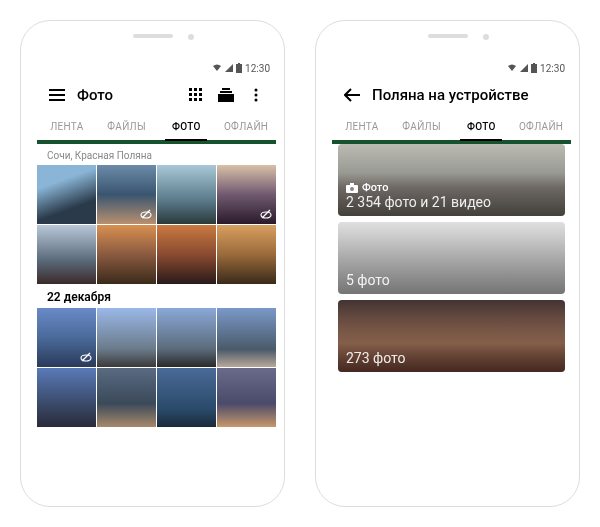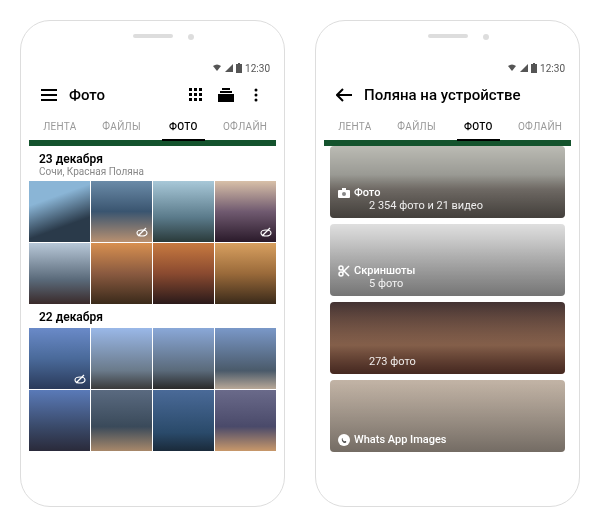--- a/index.html
+++ b/index.html
@@ -1,26 +1,26 @@
 <!DOCTYPE html>
 <html><head>
 <meta charset="utf-8">
 <style>
 * { margin: 0; padding: 0; box-sizing: border-box; }
 body { font-family: -apple-system, BlinkMacSystemFont, 'Segoe UI', Roboto, Arial, sans-serif; background: #fff; display: flex; gap: 30px; padding: 20px; justify-content: center; }
-.phone { width: 270px; height: 487px; border: 1px solid #ddd; border-radius: 30px; padding: 38px 8px 38px 8px; position: relative; }
+.phone { width: 270px; height: 487px; border: 1px solid #ddd; border-radius: 30px; padding: 38px 8px 38px 16px; position: relative; }
 .phone::before { content: ''; position: absolute; top: 13px; left: 50%; transform: translateX(-50%); width: 40px; height: 4px; background: #ddd; border-radius: 2px; }
 .phone::after { content: ''; position: absolute; top: 13px; left: calc(50% + 35px); width: 6px; height: 6px; background: #ddd; border-radius: 50%; }
 .screen { width: 100%; height: 100%; overflow: hidden; background: #fff; display: flex; flex-direction: column; border-radius: 2px; }
 .status-bar { height: 18px; display: flex; justify-content: flex-end; align-items: center; gap: 2px; padding: 0 6px; font-size: 10px; color: #555; }
 .status-icons { display: flex; gap: 3px; align-items: center; }
 .header { display: flex; align-items: center; padding: 8px 10px; gap: 10px; }
 .header-title { font-weight: 500; font-size: 15px; flex: 1; }
 .header-icon { width: 20px; height: 20px; display: flex; align-items: center; justify-content: center; }
-.tabs { display: flex; border-bottom: 6px solid #14532d; }
+.tabs { display: flex; border-bottom: 4px solid #14532d; }
 .tab { flex: 1; text-align: center; padding: 8px 0; font-size: 10px; color: #999; letter-spacing: 0.3px; position: relative; }
 .tab.active { color: #000; font-weight: 500; }
 .tab.active::after { content: ''; position: absolute; bottom: -1px; left: 15%; right: 15%; height: 2px; background: #000; }
 .content { flex: 1; overflow: hidden; }
 
 .date-section { padding: 6px 10px 4px; }
 .date-title { font-weight: 600; font-size: 12px; }
 .date-sub { font-size: 10px; color: #888; }
 .photo-grid { display: grid; grid-template-columns: repeat(4, 1fr); gap: 1px; }
 .thumb { aspect-ratio: 1; background-size: cover; background-position: center; position: relative; }
@@ -39,21 +39,21 @@
 .t12 { background: linear-gradient(180deg, #7a98c8, #4a5a6a 70%, #b8a898); }
 .t13 { background: linear-gradient(180deg, #5a7ab8, #3a4a6a 60%, #2a2a3a); }
 .t14 { background: linear-gradient(180deg, #5a6a80, #3a4a5a 60%, #a8886a); }
 .t15 { background: linear-gradient(180deg, #4a6a98, #2a4a6a 70%, #1a2a3a); }
 .t16 { background: linear-gradient(180deg, #6a6a8a, #4a4a6a 60%, #c8986a); }
 
 .album-list { padding: 0 6px; }
 .album-card { height: 72px; border-radius: 4px; margin-bottom: 6px; position: relative; overflow: hidden; background-size: cover; background-position: center; }
 .album-overlay { position: absolute; inset: 0; background: linear-gradient(180deg, rgba(0,0,0,0.1), rgba(0,0,0,0.5)); display: flex; flex-direction: column; justify-content: flex-end; padding: 6px 8px; color: #fff; }
 .album-name { font-size: 11px; font-weight: 500; display: flex; align-items: center; gap: 4px; }
-.album-count { font-size: 11px; opacity: 0.9; margin-left: 31px; }
+.album-count { font-size: 14px; opacity: 0.9; }
 .a1 { background: linear-gradient(180deg, #d0d0c8 40%, #a8a098 60%, #888078); }
 .a2 { background: linear-gradient(180deg, #f8f8f8 20%, #eaeaea); }
 .a3 { background: linear-gradient(180deg, #4a3838, #c89070 60%, #8a5040); }
 .a4 { background: linear-gradient(180deg, #d8c8b8, #e8d8c8); }
 </style>
 </head>
 <body>
 
 <div class="phone">
   <div class="screen">
@@ -108,21 +108,20 @@
       </div>
     </div>
     <div class="tabs">
       <div class="tab">ЛЕНТА</div>
       <div class="tab">ФАЙЛЫ</div>
       <div class="tab active">ФОТО</div>
       <div class="tab">ОФЛАЙН</div>
     </div>
     <div class="content">
       <div class="date-section">
-        <div class="date-title">23 декабря</div>
         <div class="date-sub">Сочи, Красная Поляна</div>
       </div>
       <div class="photo-grid">
         <div class="thumb t1"></div>
         <div class="thumb t2">
           <svg class="cloud" width="14" height="14" viewBox="0 0 14 14">
               <ellipse cx="7" cy="8" rx="5" ry="3" fill="none" stroke="#fff" stroke-width="1.2"></ellipse>
               <path d="M3 11 L11 3" stroke="#fff" stroke-width="1.2"></path>
             </svg>
         </div>
@@ -202,43 +201,24 @@
                   <rect x="4" y="0" width="4" height="3" fill="#fff"></rect>
                   <circle cx="6" cy="6" r="2" fill="#888"></circle>
                 </svg>
               <span>Фото</span>
             </div>
             <div class="album-count">2 354 фото и 21 видео</div>
           </div>
         </div>
         <div class="album-card a2">
           <div class="album-overlay">
-            <div class="album-name">
-              <svg width="12" height="12" viewBox="0 0 12 12">
-                  <circle cx="3" cy="3" r="2" fill="none" stroke="#fff" stroke-width="1.5"></circle>
-                  <circle cx="3" cy="9" r="2" fill="none" stroke="#fff" stroke-width="1.5"></circle>
-                  <path d="M4.5 4.5 L11 11 M4.5 7.5 L11 1" stroke="#fff" stroke-width="1.5"></path>
-                </svg>
-              <span>Скриншоты</span>
-            </div>
             <div class="album-count">5 фото</div>
           </div>
         </div>
         <div class="album-card a3">
           <div class="album-overlay">
             <div class="album-count">273 фото</div>
           </div>
         </div>
-        <div class="album-card a4">
-          <div class="album-overlay">
-            <div class="album-name">
-              <svg width="12" height="12" viewBox="0 0 12 12">
-                  <circle cx="6" cy="6" r="6" fill="#fff"></circle>
-                  <path d="M4 4 Q3 7 6 9 Q9 9 8 7 L7 7 Q6 8 5 6 Q4 5 5 5 Z" fill="#555"></path>
-                </svg>
-              <span>Whats App Images</span>
-            </div>
-          </div>
-        </div>
       </div>
     </div>
   </div>
 </div>
 
 </body></html>

